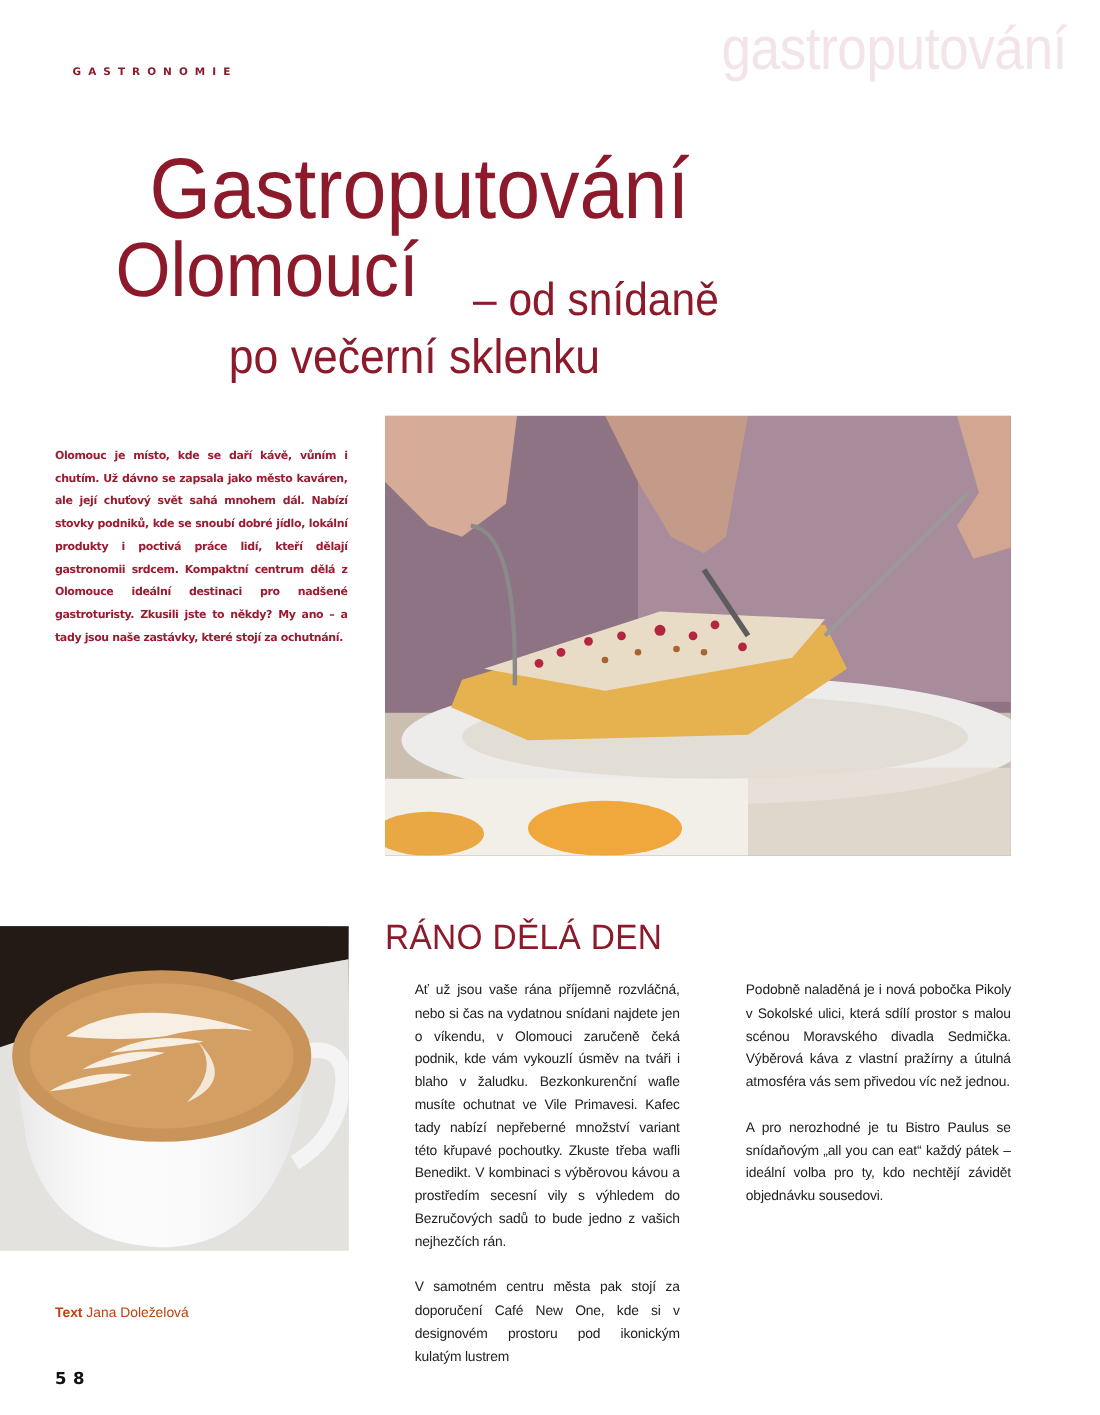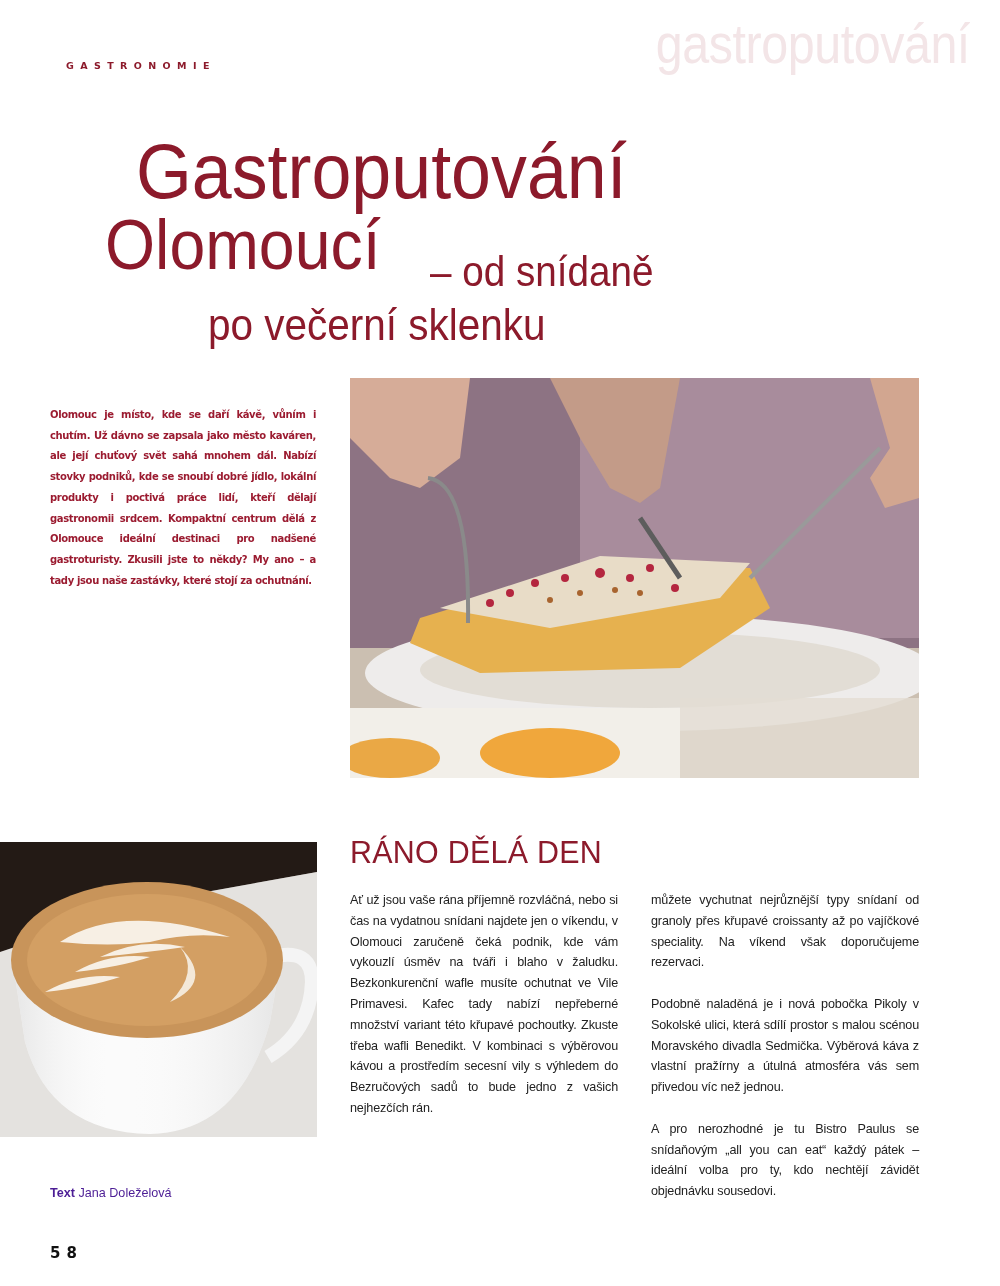--- a/index.html
+++ b/index.html
@@ -52,27 +52,27 @@
       font-size: 32px; color: #8c1a2b; letter-spacing: 0.3px;
       transform: scaleX(0.95); transform-origin: left top;
     }
 
     .col {
       position: absolute; width: 268px;
       font-family: "Liberation Sans", sans-serif; font-size: 12.6px;
       line-height: 20.8px; color: #222; text-align: justify;
       letter-spacing: -0.15px;
     }
-    .col p { margin-bottom: 20.8px; }
+    .col p { margin-bottom: 20.8px; margin-left: 27px; }
     .col1 { left: 350px; top: 890px; }
     .col2 { left: 651px; top: 890px; }
 
     .byline {
       position: absolute; left: 50px; top: 1186px;
-      font-family: "Liberation Sans", sans-serif; font-size: 12.6px; color: #4c1d95;
+      font-family: "Liberation Sans", sans-serif; font-size: 12.6px; color: #c2410c;
     }
     .byline b { font-weight: bold; }
     .page-number {
       position: absolute; left: 50px; top: 1244px;
       font-family: "DejaVu Sans", sans-serif; font-weight: bold;
       font-size: 15px; letter-spacing: 6px; color: #111;
     }
   </style>
 </head>
 <body>
@@ -144,24 +144,24 @@
     <path d="M75 130 Q110 110 150 115 Q120 125 75 130 Z" fill="#f7efe4"></path>
     <path d="M100 115 Q140 95 185 105 Q150 110 100 115 Z" fill="#f7efe4"></path>
     <path d="M180 105 Q215 140 170 160 Q200 130 180 105 Z" fill="#f3e8d8"></path>
   </svg>
 </div>
 
 <div class="section-heading">RÁNO DĚLÁ DEN</div>
 
 <div class="col col1">
   <p>Ať už jsou vaše rána příjemně rozvláčná, nebo si čas na vydatnou snídani najdete jen o víkendu, v Olomouci zaručeně čeká podnik, kde vám vykouzlí úsměv na tváři i blaho v žaludku. Bezkonkurenční wafle musíte ochutnat ve Vile Primavesi. Kafec tady nabízí nepřeberné množství variant této křupavé pochoutky. Zkuste třeba wafli Benedikt. V kombinaci s výběrovou kávou a prostředím secesní vily s výhledem do Bezručových sadů to bude jedno z vašich nejhezčích rán.</p>
+  <p>V samotném centru města pak stojí za doporučení Café New One, kde si v designovém prostoru pod ikonickým kulatým lustrem</p>
 </div>
 
 <div class="col col2">
-  <p>můžete vychutnat nejrůznější typy snídaní od granoly přes křupavé croissanty až po vajíčkové speciality. Na víkend však doporučujeme rezervaci.</p>
   <p>Podobně naladěná je i nová pobočka Pikoly v Sokolské ulici, která sdílí prostor s malou scénou Moravského divadla Sedmička. Výběrová káva z vlastní pražírny a útulná atmosféra vás sem přivedou víc než jednou.</p>
   <p>A pro nerozhodné je tu Bistro Paulus se snídaňovým „all you can eat“ každý pátek – ideální volba pro ty, kdo nechtějí závidět objednávku sousedovi.</p>
 </div>
 
 <div class="byline">
   <b>Text</b>
   <span>Jana Doleželová</span>
 </div>
 
 <div class="page-number">58</div>

